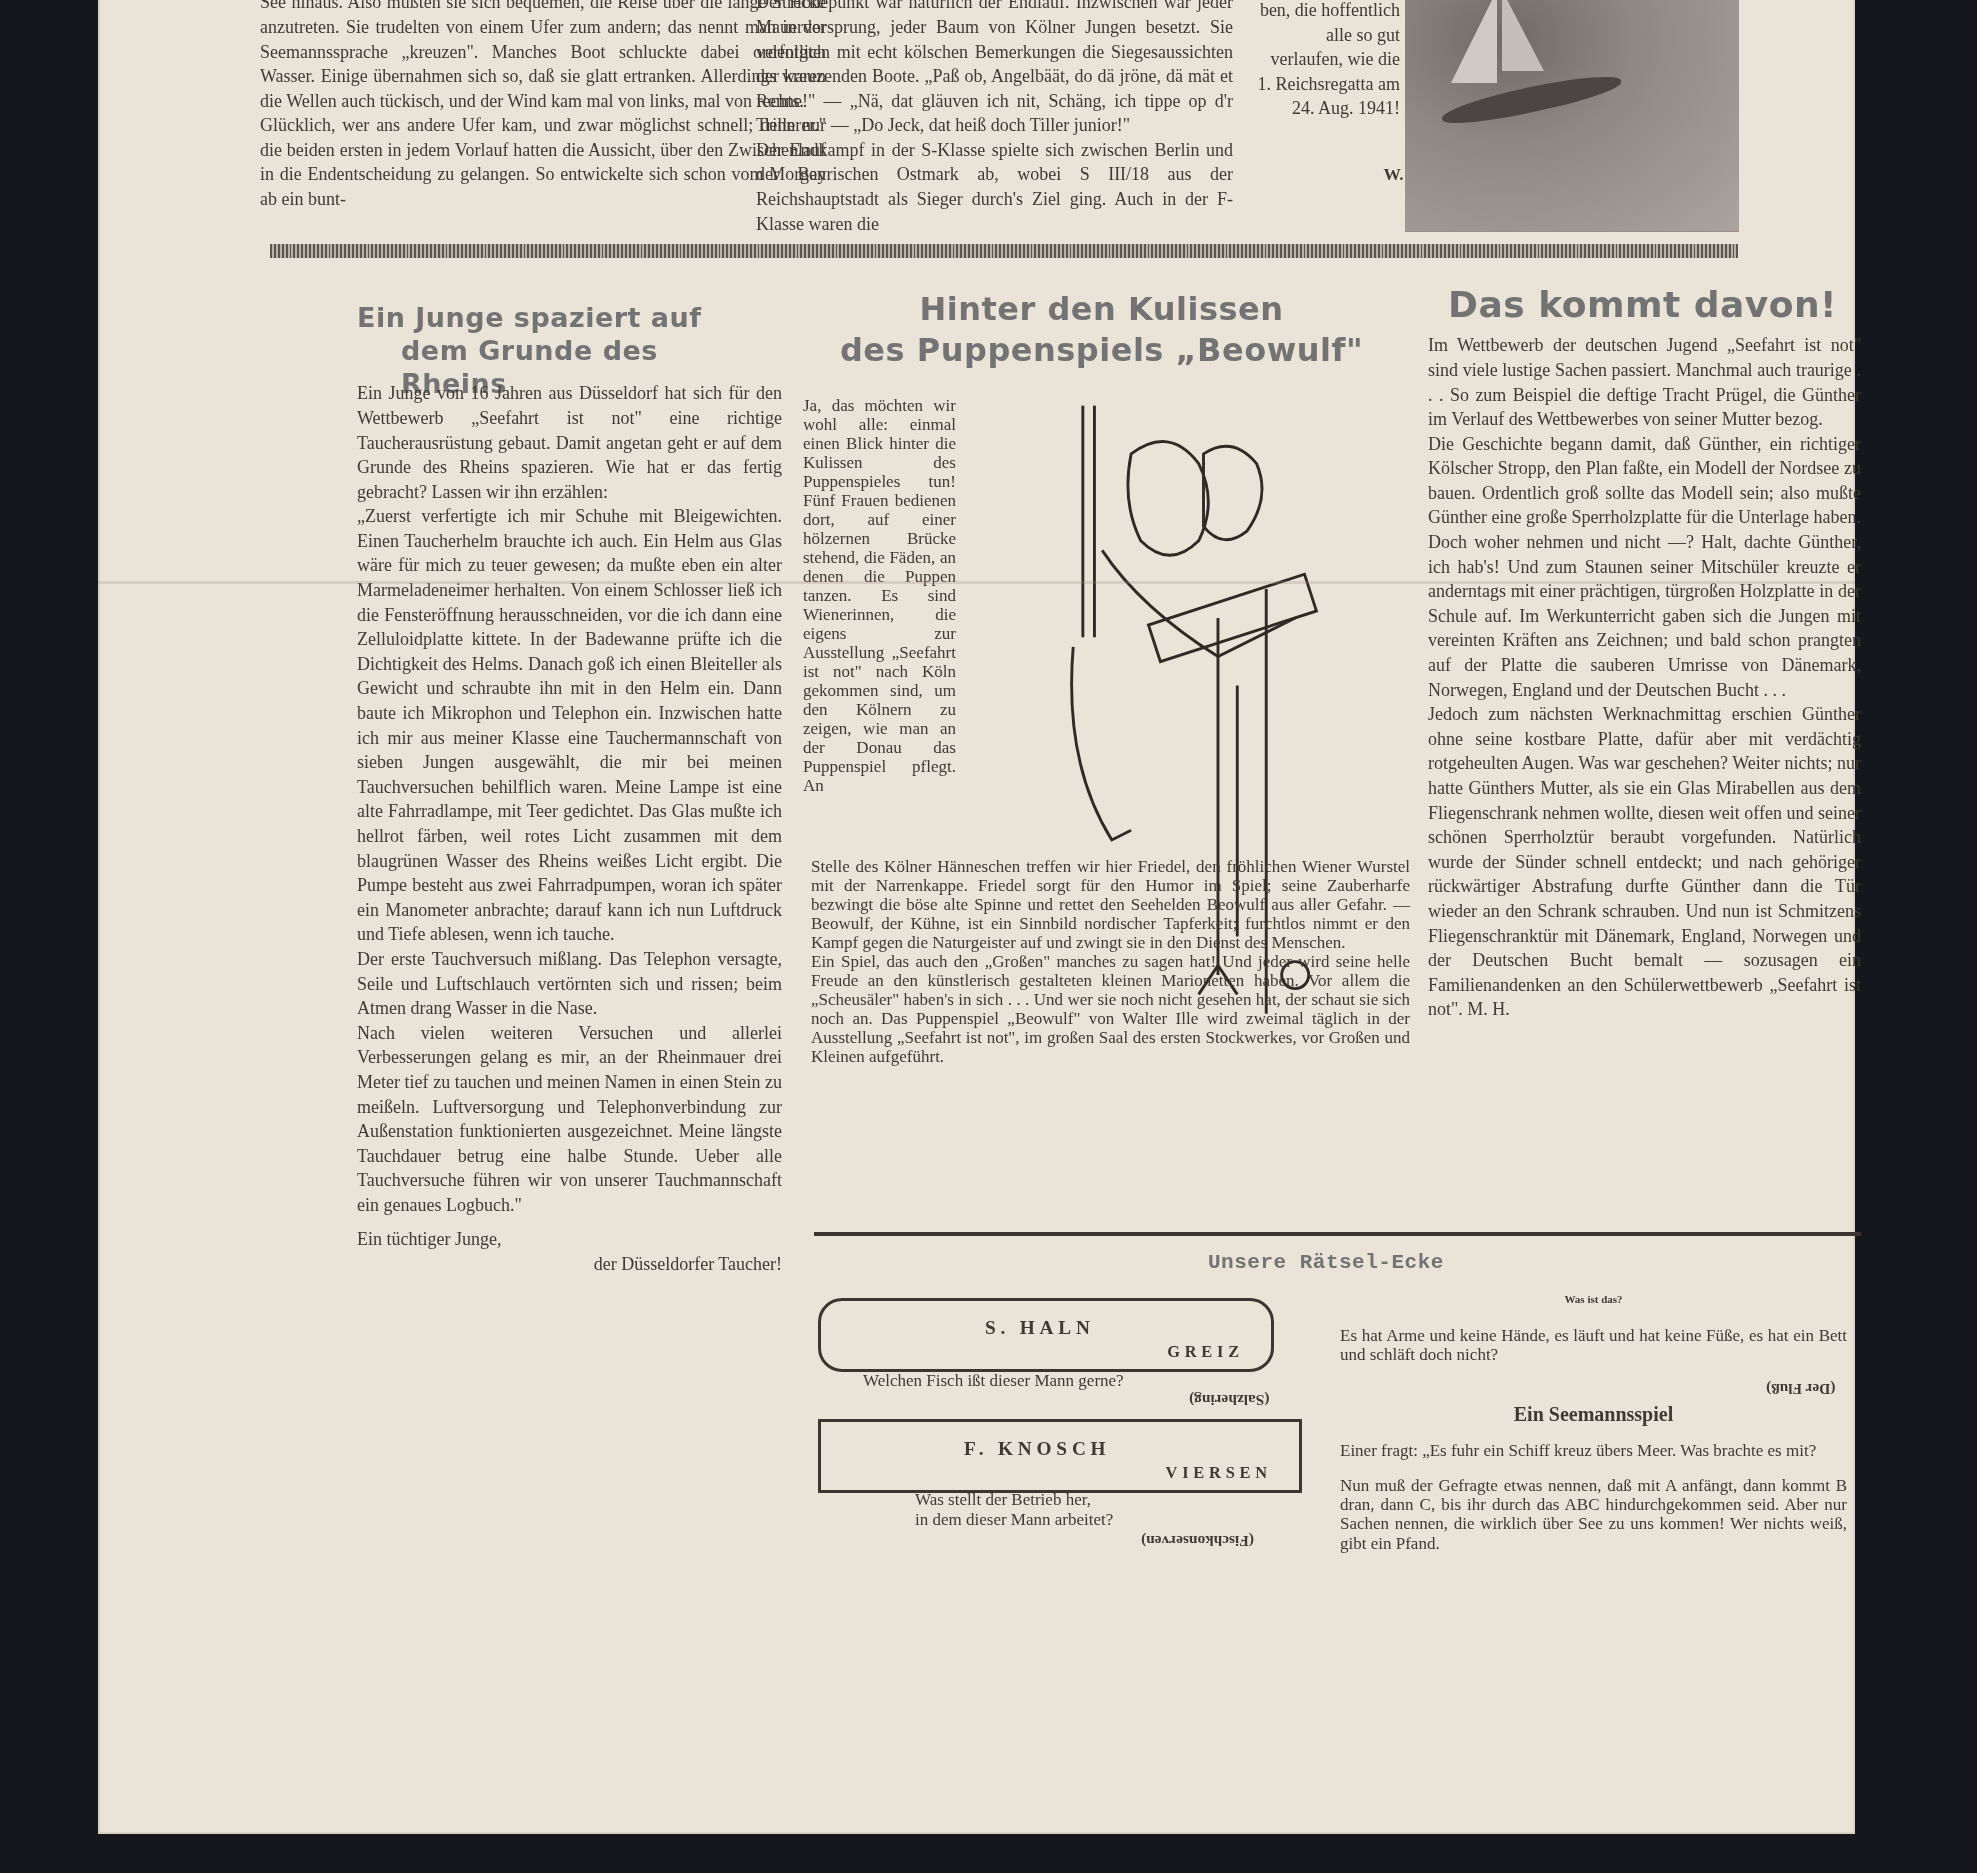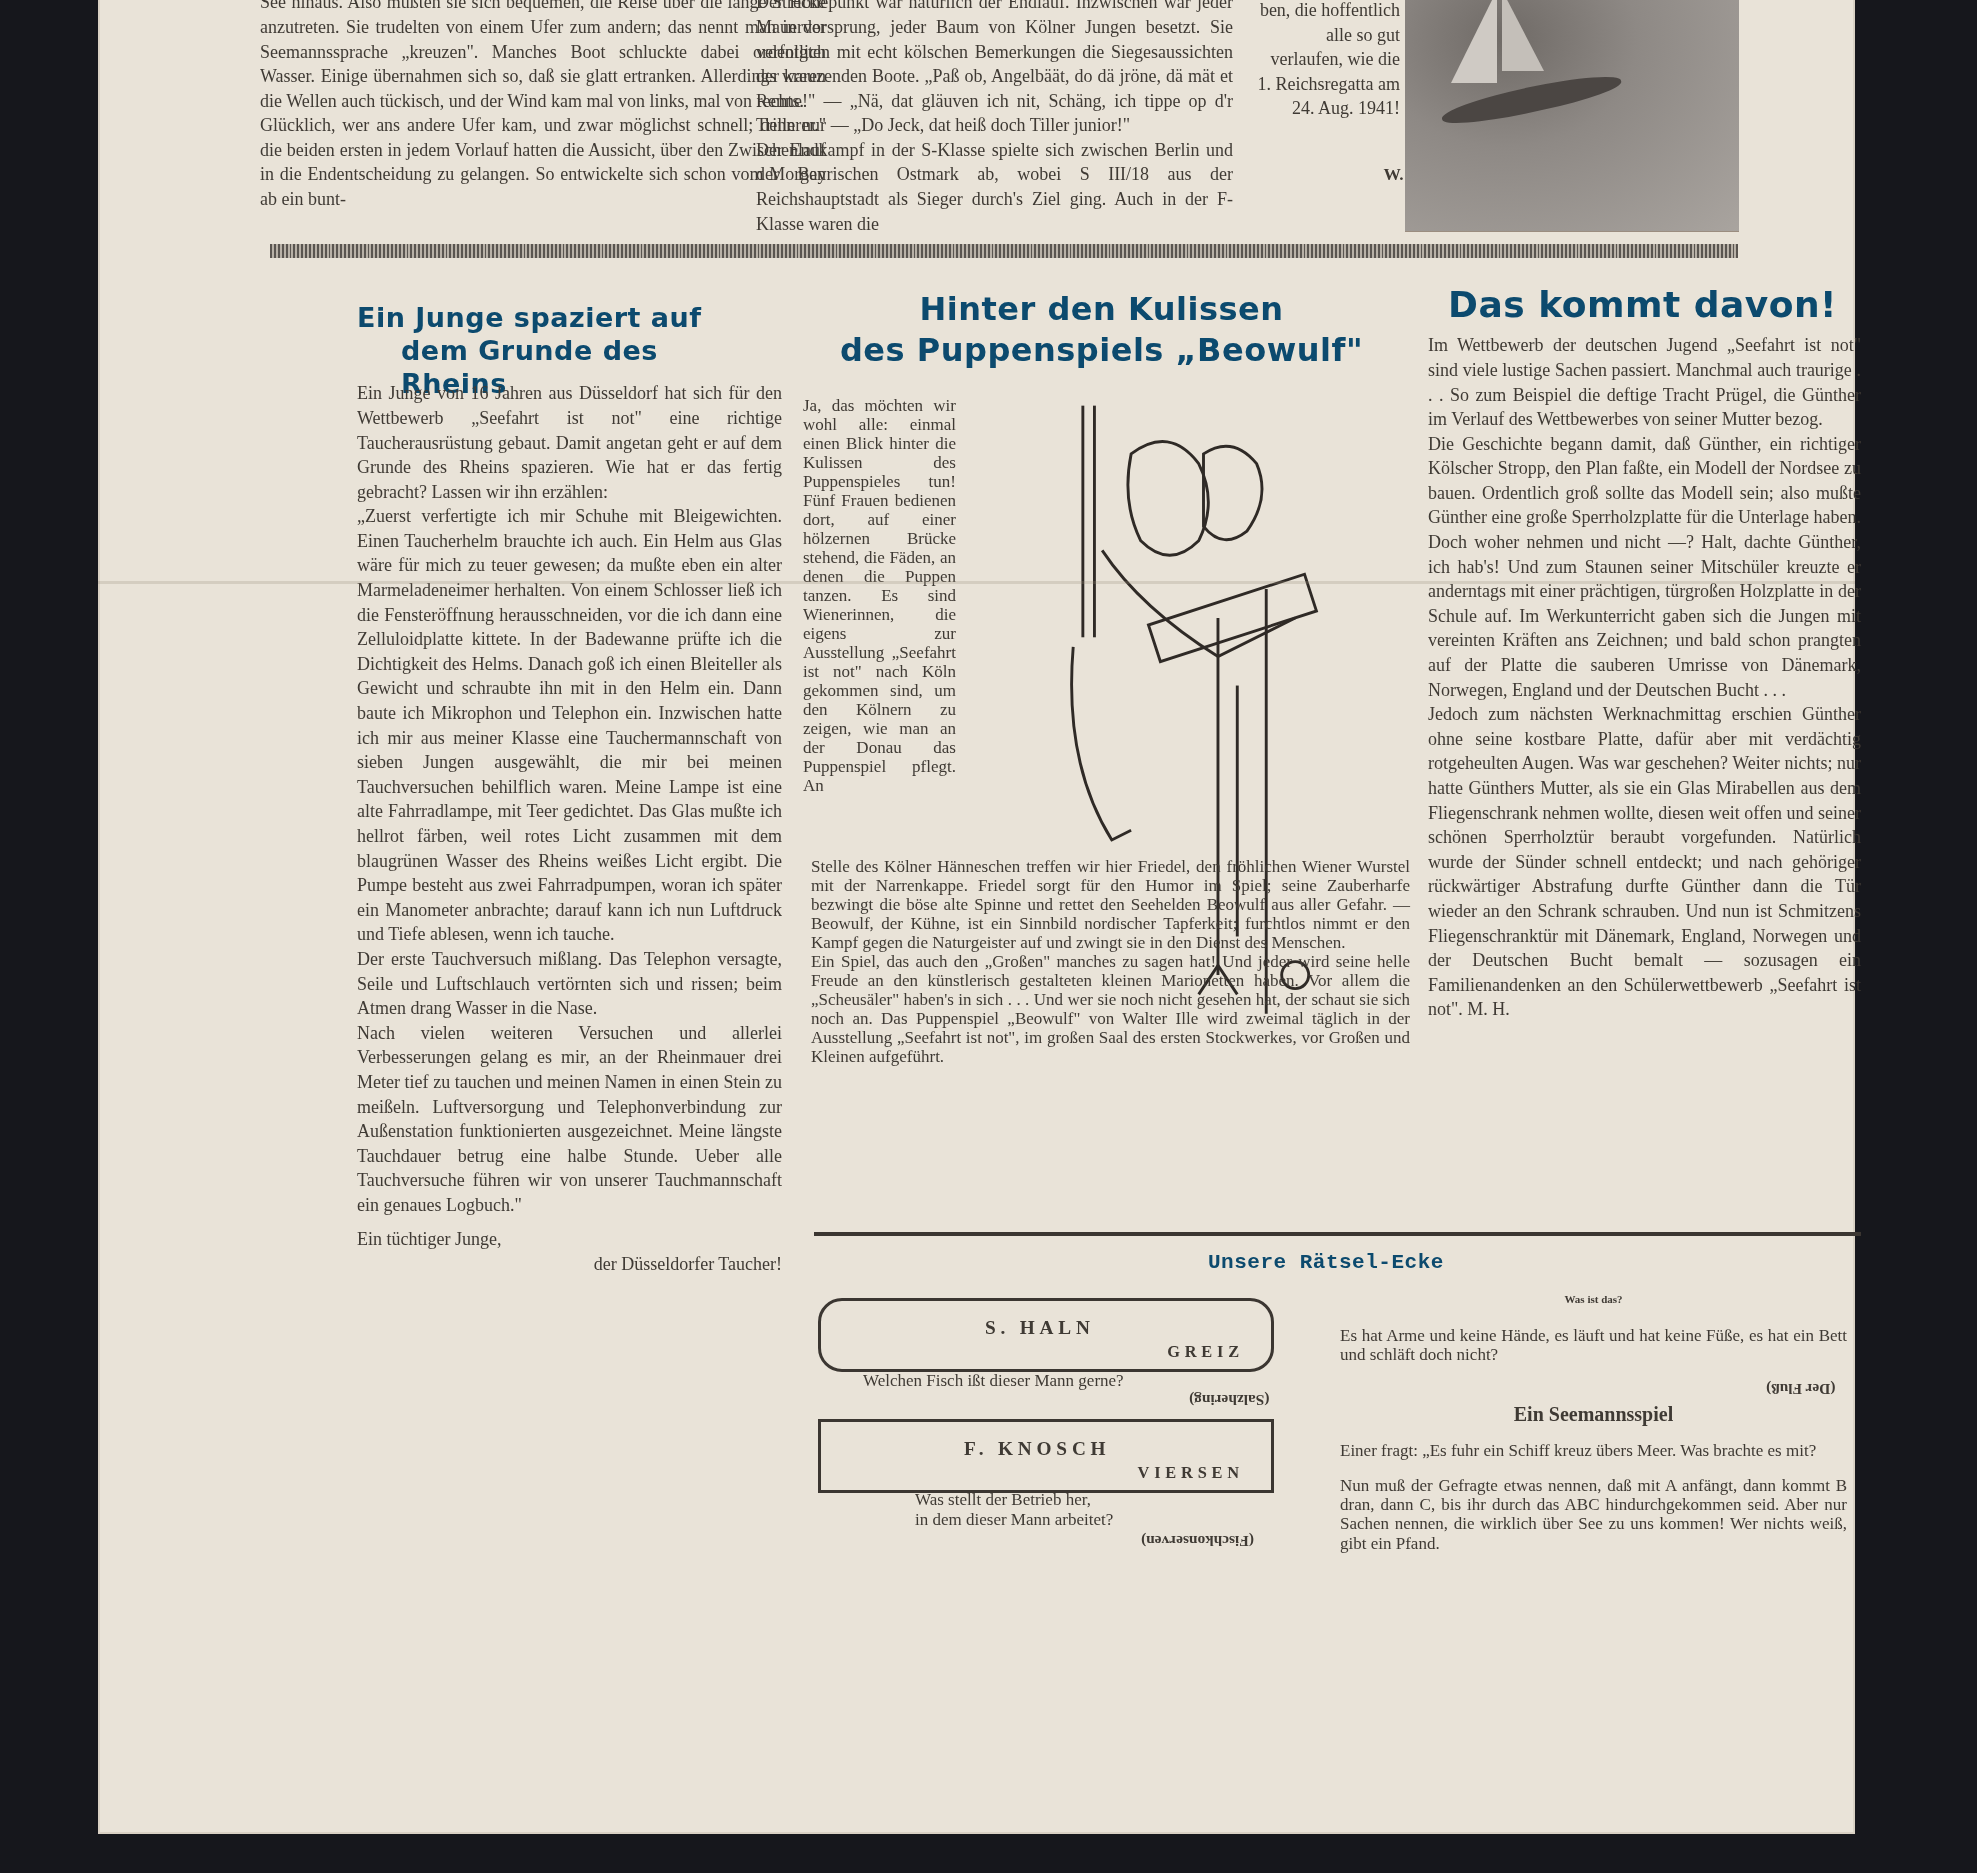--- a/index.html
+++ b/index.html
@@ -15,41 +15,41 @@
   .top-right{position:absolute;left:1159px;top:7.7px;width:143px;text-align:right;}
   .top-sig{position:absolute;left:1236px;top:174px;width:87px;text-align:right;font-weight:bold;font-size:17.4px;}
   .photo{position:absolute;left:1307px;top:0;width:334px;height:241px;
     background:radial-gradient(ellipse at 30% 20%,#6f6a66 0%,#8e8985 40%,#a9a49f 100%);border-bottom:1.9px solid #9b8d80;}
   .photo .sail1{position:absolute;left:46px;top:0;width:0;height:0;border-left:46px solid transparent;border-right:0 solid transparent;border-bottom:93px solid #cfcac4;}
   .photo .sail2{position:absolute;left:97px;top:0;width:0;height:0;border-right:42px solid transparent;border-bottom:81px solid #c4bfb9;}
   .photo .hull{position:absolute;left:35px;top:97px;width:183px;height:25px;background:#4b4643;border-radius:50% 50% 45% 45%;transform:rotate(-12deg);}
   .rule-bar{position:absolute;left:172px;top:254px;width:1468px;height:13.5px;
     background:repeating-linear-gradient(90deg,#5a5550 0 1.9px,#b8b1a7 1.9px 3.9px);}
   
-  .hl{font-family:"DejaVu Sans","Liberation Sans",sans-serif;font-weight:bold;color:#0c4a6e;letter-spacing:0.5px;}
+  .hl{font-family:"DejaVu Sans","Liberation Sans",sans-serif;font-weight:bold;color:#737373;letter-spacing:0.5px;}
   .h-left{position:absolute;left:259px;top:311px;width:415px;font-size:27px;line-height:33px;}
   .h-left .l2{padding-left:44px;display:block;}
   .h-mid{position:absolute;left:714px;top:299px;width:579px;font-size:32px;line-height:41px;text-align:center;}
   .h-right{position:absolute;left:1332px;top:294px;width:425px;font-size:36px;line-height:42px;text-align:center;}
   
   .col-left{position:absolute;left:259px;top:391px;width:425px;}
   .col-left .sig{margin-top:9.7px;}
   .col-left .sig2{text-align:right;}
   .col-mid-narrow{position:absolute;left:705px;top:406px;width:153px;font-size:17px;line-height:19px;}
   .col-mid-wide{position:absolute;left:713px;top:867px;width:599px;font-size:17px;line-height:19px;}
   .illus{position:absolute;left:946px;top:406px;width:319px;height:637px;}
   .col-right{position:absolute;left:1330px;top:343px;width:433px;}
   
   .raetsel-rule{position:absolute;left:716px;top:1242px;width:1047px;height:3.9px;background:#3b3631;}
   .raetsel-title{position:absolute;left:1110px;top:1261px;font-size:21px;font-family:Liberation Mono, monospace;}
   .namebox{position:absolute;border:3.9px solid #3b3631;width:450px;height:68px;}
   .namebox .nm{position:absolute;left:164px;top:15.4px;font-size:19.3px;font-weight:bold;letter-spacing:4.8px;}
   .namebox .city{position:absolute;right:27px;top:41px;font-size:16.4px;font-weight:bold;letter-spacing:4.8px;}
   .box1{left:720px;top:1308px;border-radius:24px;}
-  .box2{left:720px;top:1429px;}
+  .box2{left:720px;top:1429px;padding-left:28px;}
   .box2 .nm{left:143px;}
   .q1{position:absolute;left:765px;top:1381px;font-size:17px;}
   .a1{position:absolute;left:1091px;top:1401px;font-size:15.4px;transform:rotate(180deg);font-weight:bold;}
   .q2{position:absolute;left:817px;top:1500px;font-size:17px;line-height:19.3px;}
   .a2{position:absolute;left:1043px;top:1542px;font-size:15.4px;transform:rotate(180deg);font-weight:bold;}
   .riddle{position:absolute;left:1226px;top:1300px;width:539px;font-size:17px;line-height:19.3px;}
   .riddle .rt{text-align:center;font-weight:bold;font-size:11px;margin-bottom:3.9px;}
   .riddle .rt2{text-align:center;font-size:20px;margin:5.8px 0 3.9px;font-weight:bold;}
   .riddle .ans{text-align:right;transform:rotate(180deg);font-weight:bold;font-size:15.4px;width:97px;margin-left:auto;}
   .riddle p{margin:16px;text-align:justify;}

